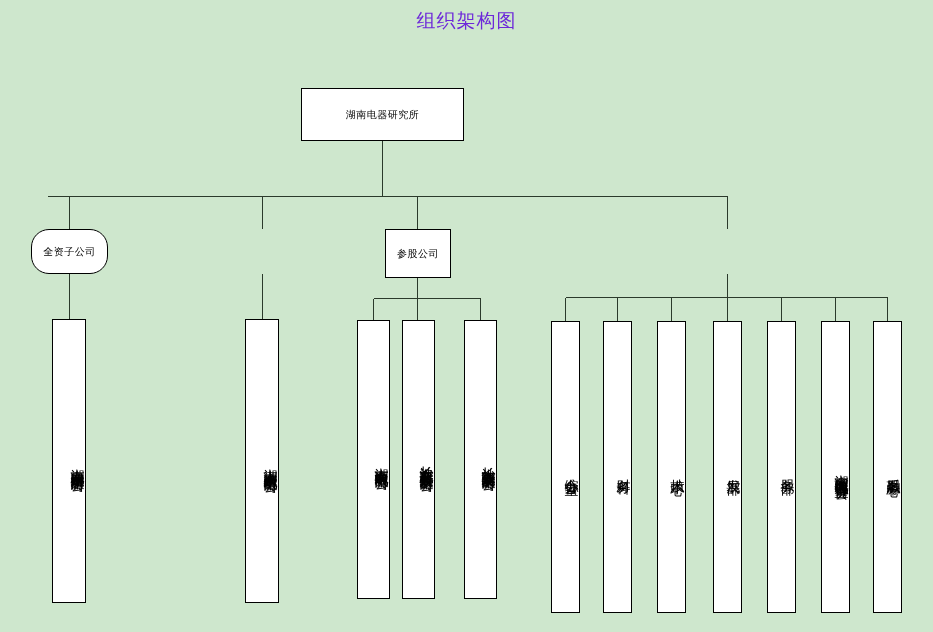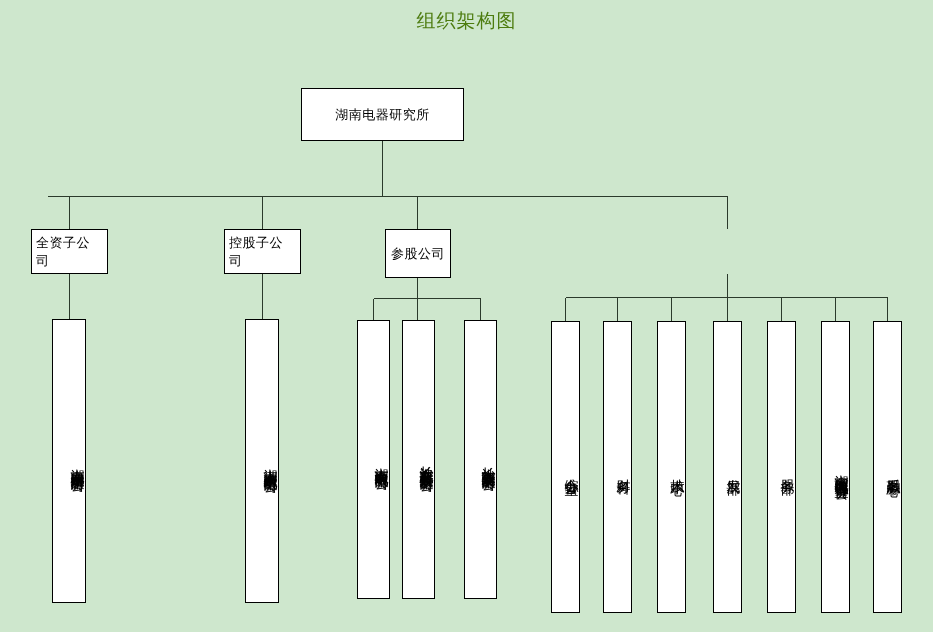--- a/index.html
+++ b/index.html
@@ -20,21 +20,21 @@
     width: 933px;
     height: 632px;
   }
   #page-title {
     position: absolute;
     left: 0;
     top: 8px;
     width: 933px;
     text-align: center;
     font-size: 19px;
-    color: #4d7c0f;
+    color: #6d28d9;
     letter-spacing: 1px;
     font-family: "DejaVu Sans", "Liberation Sans", sans-serif;
   }
   svg.connectors {
     position: absolute;
     left: 0; top: 0;
     width: 933px;
     height: 632px;
     pointer-events: none;
   }
@@ -43,21 +43,21 @@
     box-sizing: border-box;
     background: #ffffff;
     border: 1px solid #000000;
     display: flex;
     align-items: center;
     justify-content: center;
     overflow: hidden;
     color: #000;
   }
   .node.horiz {
-    font-size: 13px;
+    font-size: 10px;
     letter-spacing: 0.5px;
     padding: 16px 4px;
   }
   .node.vert {
     writing-mode: vertical-rl;
     text-orientation: upright;
     align-items: flex-start;
     justify-content: center;
     font-size: 14px;
     line-height: 1.08;
@@ -108,27 +108,24 @@
       <path d="M781.5 297.5 L781.5 321"></path>
       <path d="M835.5 297.5 L835.5 321"></path>
       <path d="M887.5 297.5 L887.5 321"></path>
     </g>
   </svg>
 
   <div class="node horiz" style="left:301px; top:88px; width:163px; height:53px;">
     <span>湖南电器研究所</span>
   </div>
 
-  <div class="node horiz" style="left:31px; top:229px; width:77px; height:45px;">
+  <div class="node horiz" style="left:31px; top:229px; width:77px; height:45px;border-radius:18px;">
     <span>全资子公司</span>
   </div>
 
-  <div class="node horiz" style="left:224px; top:229px; width:77px; height:45px;">
-    <span>控股子公司</span>
-  </div>
 
   <div class="node horiz" style="left:385px; top:229px; width:66px; height:49px;">
     <span>参股公司</span>
   </div>
 
 
   <div class="node vert" style="left:52px; top:319px; width:34px; height:284px;">
     <span>湖南电器检测所有限公司</span>
   </div>
 

